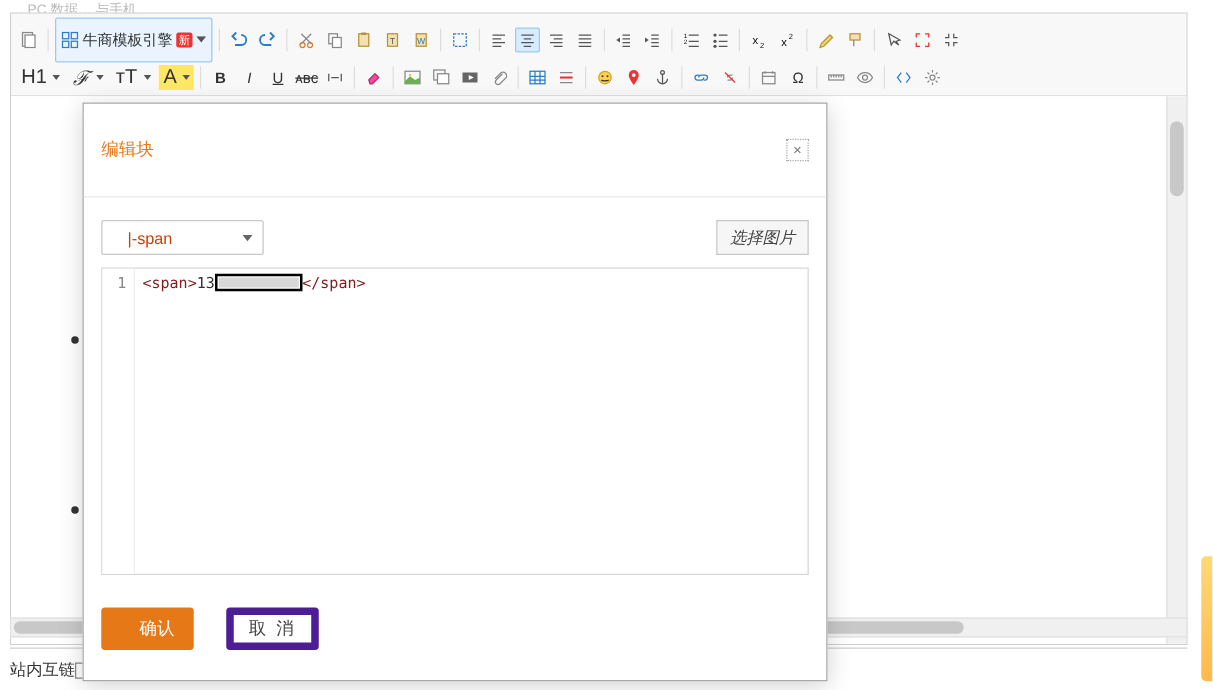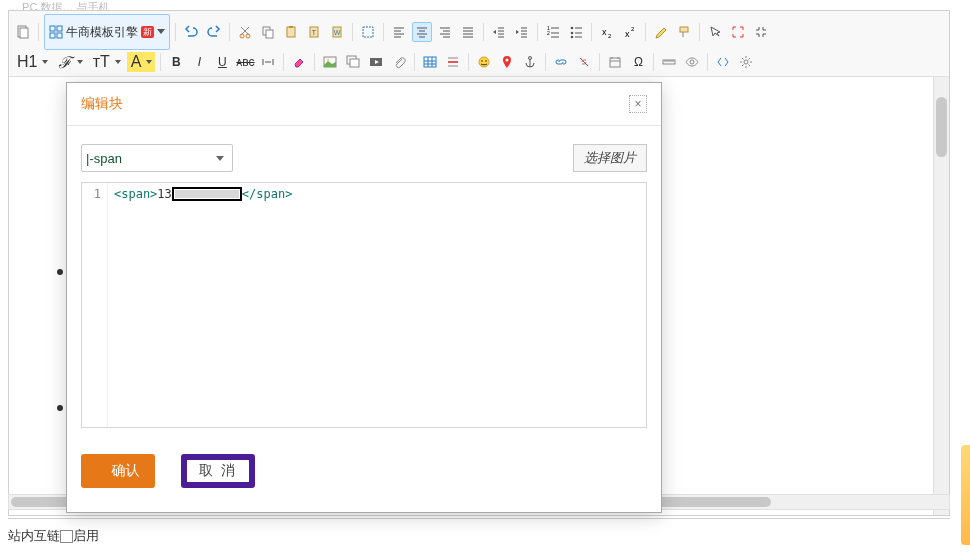--- a/index.html
+++ b/index.html
@@ -196,21 +196,21 @@
   top: 82px;
   width: 596px;
   background: #fff;
   border: 1px solid #a8a8a8;
   box-shadow: 0 4px 18px rgba(0,0,0,.18);
 }
 .modal-head {
   display: flex;
   justify-content: space-between;
   align-items: center;
-  padding: 12px 14px;
+  padding: 28px 14px;
   border-bottom: 1px solid #e6e6e6;
 }
 .modal-head .ttl { color: #e67817; font-size: 14px; }
 .close-box {
   width: 18px;
   height: 18px;
   border: 1px dotted #aaa;
   display: flex;
   align-items: center;
   justify-content: center;
@@ -218,26 +218,26 @@
   color: #777;
   cursor: pointer;
 }
 .modal-body { padding: 18px 14px 8px 14px; }
 .ctrl-row {
   display: flex;
   justify-content: space-between;
   margin-bottom: 10px;
 }
 .select-el-type {
-  width: 152px;
+  width: 130px;
   height: 28px;
   border: 1px solid #c8c8c8;
   font-size: 13px;
-  color: #14532d;
-  padding-left: 4px;
+  color: #c2410c;
+  padding-left: 20px;
   background: #fff;
   position: relative;
   display: flex;
   align-items: center;
   border-radius: 2px;
 }
 .select-el-type::after {
   content: '';
   position: absolute;
   right: 8px;
@@ -273,21 +273,21 @@
   text-align: right;
   padding: 4px 6px 0 0;
   color: #888;
 }
 .code-content {
   flex: 1;
   padding: 4px 6px 0 6px;
   white-space: pre;
   color: #333;
 }
-.tag { color: #0f766e; }
+.tag { color: #7f1d1d; }
 .redact {
   display: inline-block;
   width: 70px;
   height: 14px;
   vertical-align: -3px;
   background: #fff;
   border: 2px solid #000;
   position: relative;
 }
 .redact::after {

